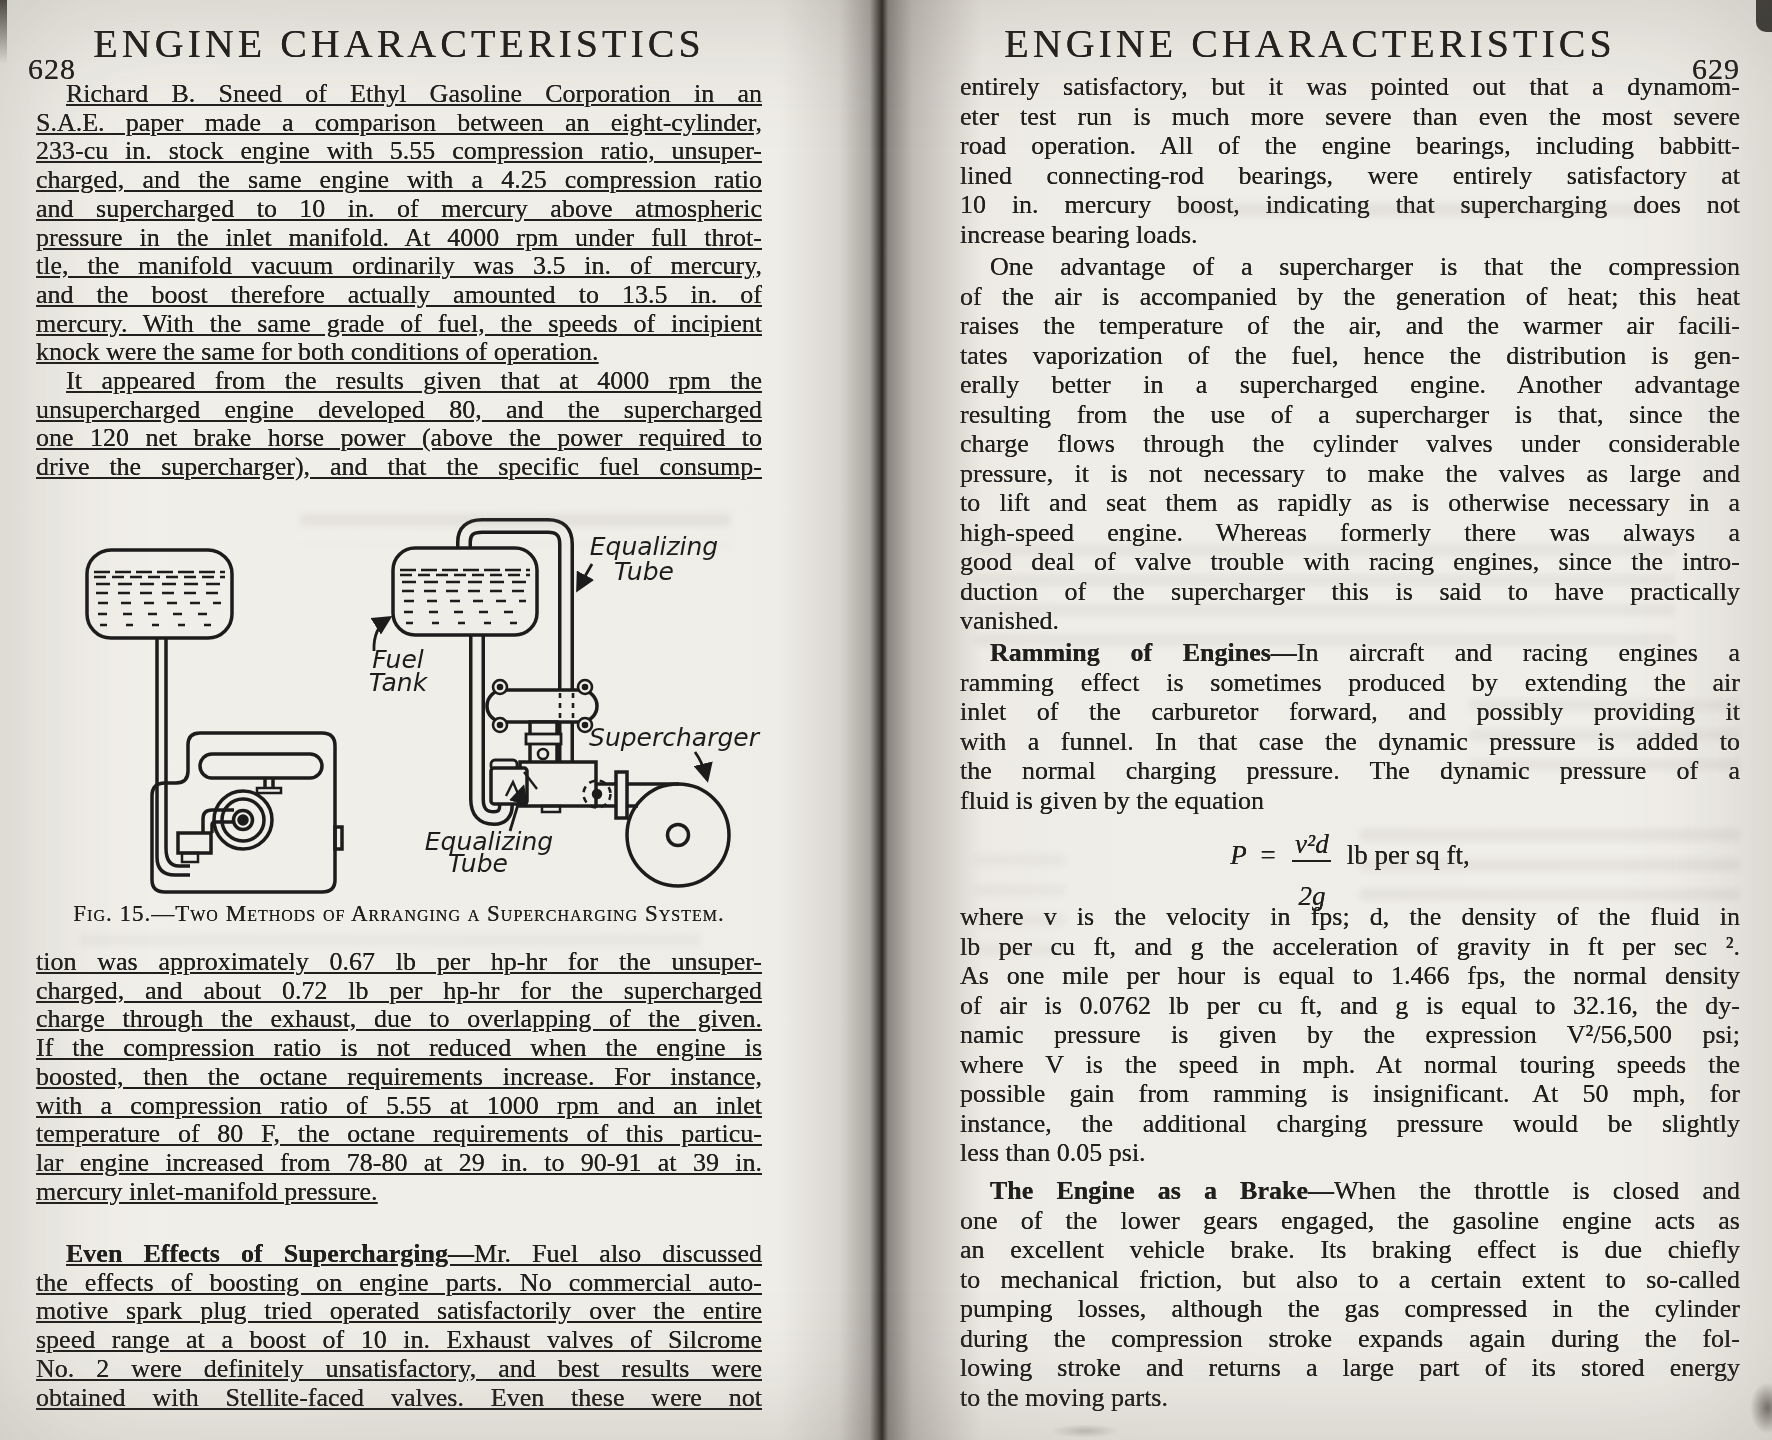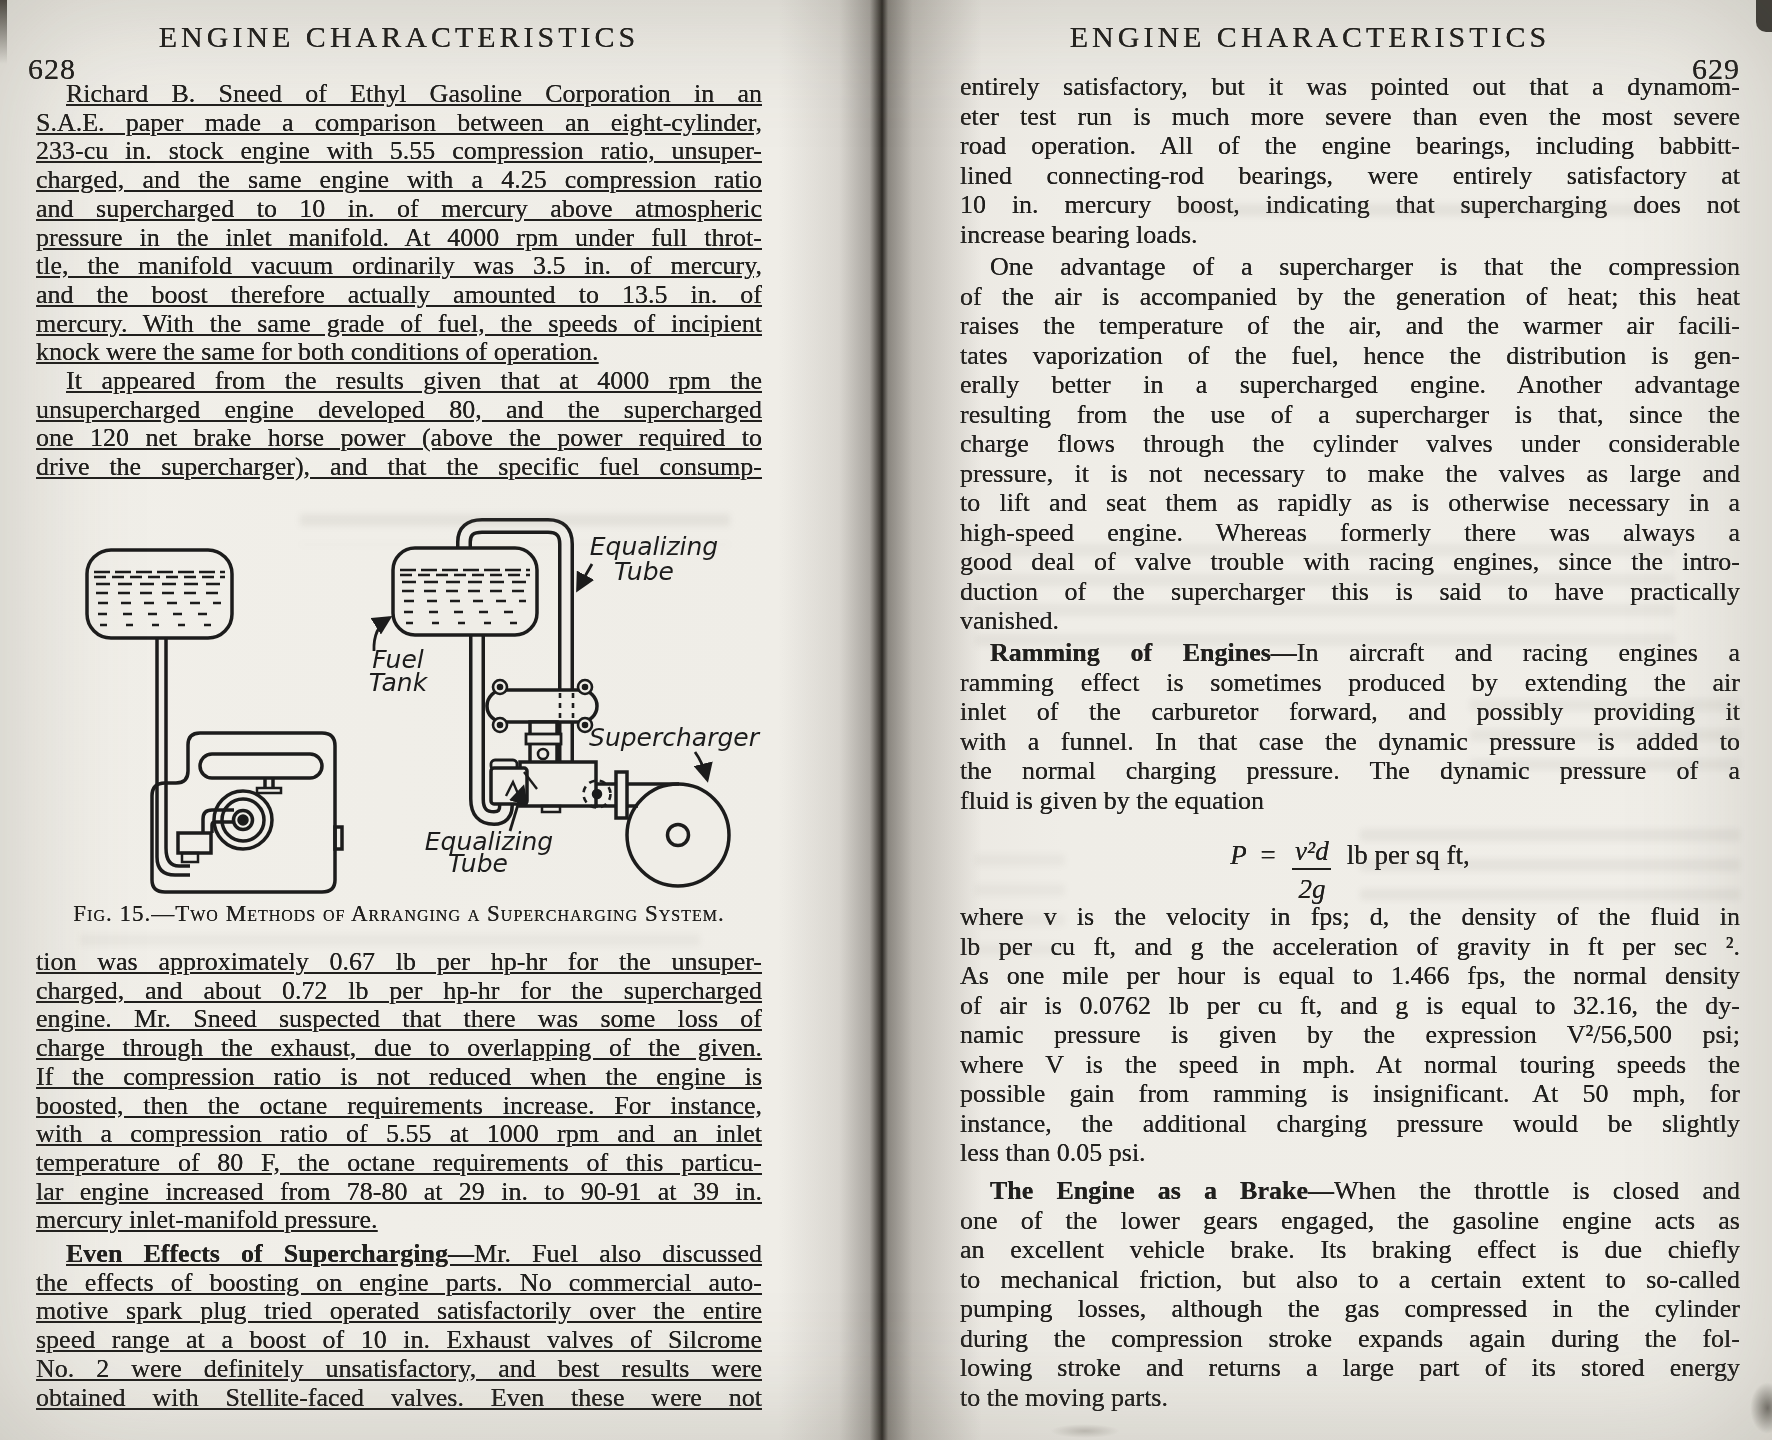--- a/index.html
+++ b/index.html
@@ -6,40 +6,40 @@
   #scan{position:relative;width:1772px;height:1440px;overflow:hidden;
         background:linear-gradient(90deg,#f1efe9 0%,#efede7 44%,#e7e4de 49%,#ebe8e2 53%,#efede7 60%,#f0eee8 100%);
         font-family:"Liberation Serif", serif;color:#201f1d;}
   #scan::after{content:"";position:absolute;inset:0;pointer-events:none;
         box-shadow:inset 0 0 140px rgba(95,88,76,.28);}
   .page{position:absolute;top:0;height:1440px;}
   #page-left{left:0;width:860px;}
   #page-right{left:880px;width:892px;}
   .folio{position:absolute;top:20px;font-size:30px;letter-spacing:1px;
         text-shadow:0 0 .5px #201f1d;margin-top:32px;}
-  .running-head{position:absolute;top:20px;font-size:30px;letter-spacing:4px;
+  .running-head{position:absolute;top:20px;font-size:40px;letter-spacing:4px;
         text-align:center;text-shadow:0 0 .6px #201f1d;white-space:nowrap;}
   .para{position:absolute;font-size:26px;}
   .pl{left:36px;width:726px;line-height:28.7px;text-decoration:underline;}
   .pr{left:80px;width:780px;line-height:29.5px;}
   .line{text-align:justify;text-align-last:justify;text-justify:inter-word;
         white-space:normal;text-shadow:0 0 .4px #201f1d;}
   .line.last{text-align-last:left;}
   .line.indent{text-indent:30px;}
   .lead{font-weight:bold;}
   .caption{position:absolute;left:36px;width:726px;top:901px;text-align:center;
         font-variant:small-caps;font-size:23px;letter-spacing:1px;
         text-shadow:0 0 .4px #201f1d;}
   #figure-svg{position:absolute;left:36px;top:500px;}
   .equation{position:absolute;left:80px;width:780px;top:812px;height:86px;
         display:flex;align-items:center;justify-content:center;gap:12px;
         font-size:27px;font-style:italic;text-shadow:0 0 .4px #201f1d;}
   .equation .frac{display:inline-flex;flex-direction:column;align-items:center;
         vertical-align:middle;line-height:1.15;}
-  .equation .den{border-top:2px solid #201f1d;padding:4px 6px 0 6px;}
+  .equation .den{border-top:2px solid #201f1d;padding:19px 6px 0 6px;}
   .equation .num{padding:0 6px;margin-top:31px;}
   .equation .suffix{font-style:normal;}
   .gutter{position:absolute;left:778px;top:0;width:204px;height:1440px;pointer-events:none;
         background:linear-gradient(90deg,rgba(70,64,56,0) 0%,rgba(70,64,56,.10) 30%,
           rgba(52,47,41,.35) 45%,rgba(38,34,29,.85) 50%,#2c2925 51%,rgba(60,55,48,.55) 54%,
           rgba(95,89,80,.30) 66%,rgba(95,89,80,0) 100%);}
   .ghost{position:absolute;pointer-events:none;opacity:.5;filter:blur(3px);
         background:repeating-linear-gradient(180deg,rgba(0,0,0,0) 0 9px,
           rgba(118,113,104,.20) 9px 21px,rgba(0,0,0,0) 21px 30px);}
   .mark{position:absolute;pointer-events:none;}
@@ -193,21 +193,20 @@
         <text x="442" y="372">Tube</text>
       </g>
     </svg>
 
     <div class="caption">Fig. 15.—Two Methods of Arranging a Supercharging System.</div>
 
     <div class="para pl" style="top:948px;">
 
     <div class="line"><span class="lead"></span><span>tion was approximately 0.67 lb per hp-hr for the unsuper-</span></div>
         <div class="line"><span class="lead"></span><span>charged, and about 0.72 lb per hp-hr for the supercharged</span></div>
-        <div class="line"><span class="lead"></span><span>engine.  Mr. Sneed suspected that there was some loss of</span></div>
         <div class="line"><span class="lead"></span><span>charge through the exhaust, due to overlapping of the given.</span></div>
         <div class="line"><span class="lead"></span><span>If the compression ratio is not reduced when the engine is</span></div>
         <div class="line"><span class="lead"></span><span>boosted, then the octane requirements increase.  For instance,</span></div>
         <div class="line"><span class="lead"></span><span>with a compression ratio of 5.55 at 1000 rpm and an inlet</span></div>
         <div class="line"><span class="lead"></span><span>temperature of 80 F, the octane requirements of this particu-</span></div>
         <div class="line"><span class="lead"></span><span>lar engine increased from 78-80 at 29 in. to 90-91 at 39 in.</span></div>
         <div class="line last"><span class="lead"></span><span>mercury inlet-manifold pressure.</span></div>
       </div>
 
     <div class="para pl" style="top:1240px;">

